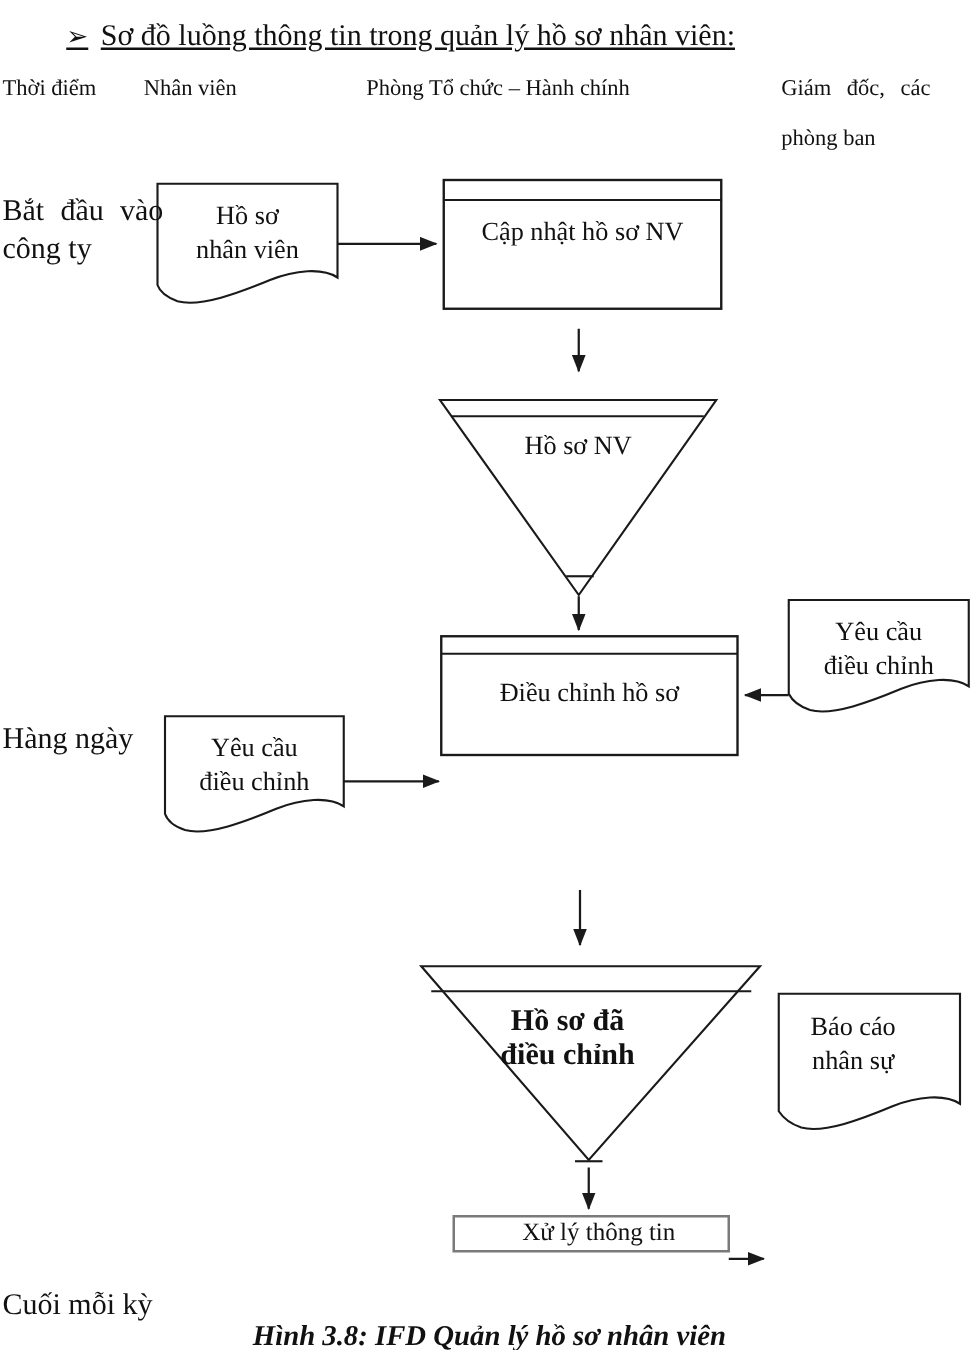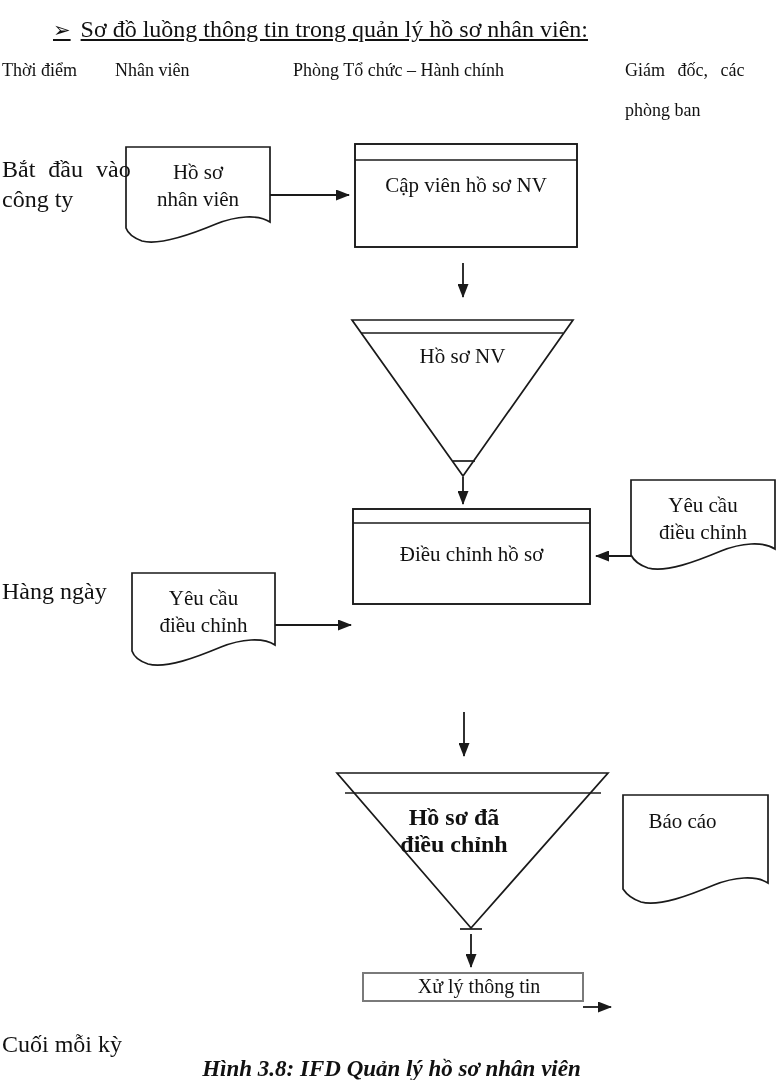--- a/index.html
+++ b/index.html
@@ -105,21 +105,21 @@
 <div class="abs side side-start1">Bắt đầu vào</div>
 <div class="abs side side-start2">công ty</div>
 <div class="abs side side-daily">Hàng ngày</div>
 <div class="abs side side-end">Cuối mỗi kỳ</div>
 
 <div class="abs node n-doc1">
   <div>Hồ sơ</div>
   <div>nhân viên</div>
 </div>
 
-<div class="abs node n-box1">Cập viên hồ sơ NV</div>
+<div class="abs node n-box1">Cập nhật hồ sơ NV</div>
 
 <div class="abs node n-fun1">Hồ sơ NV</div>
 
 <div class="abs node n-box2">Điều chỉnh hồ sơ</div>
 
 <div class="abs node n-doc3">
   <div>Yêu cầu</div>
   <div>điều chỉnh</div>
 </div>
 
@@ -128,17 +128,18 @@
   <div>điều chỉnh</div>
 </div>
 
 <div class="abs node n-fun2">
   <div>Hồ sơ đã</div>
   <div>điều chỉnh</div>
 </div>
 
 <div class="abs node n-doc4">
   <div>Báo cáo</div>
+  <div>nhân sự</div>
 </div>
 
 <div class="abs node n-box3">Xử lý thông tin</div>
 
 <div class="abs caption">Hình 3.8: IFD Quản lý hồ sơ nhân viên</div>
 
 </body></html>

